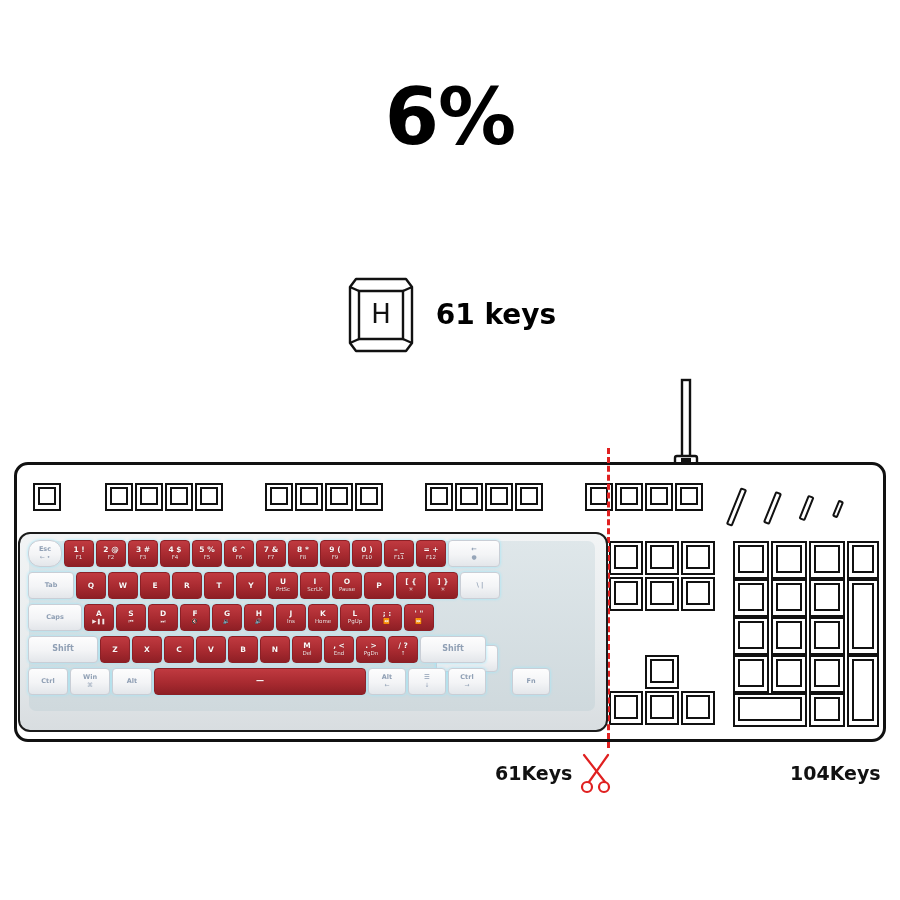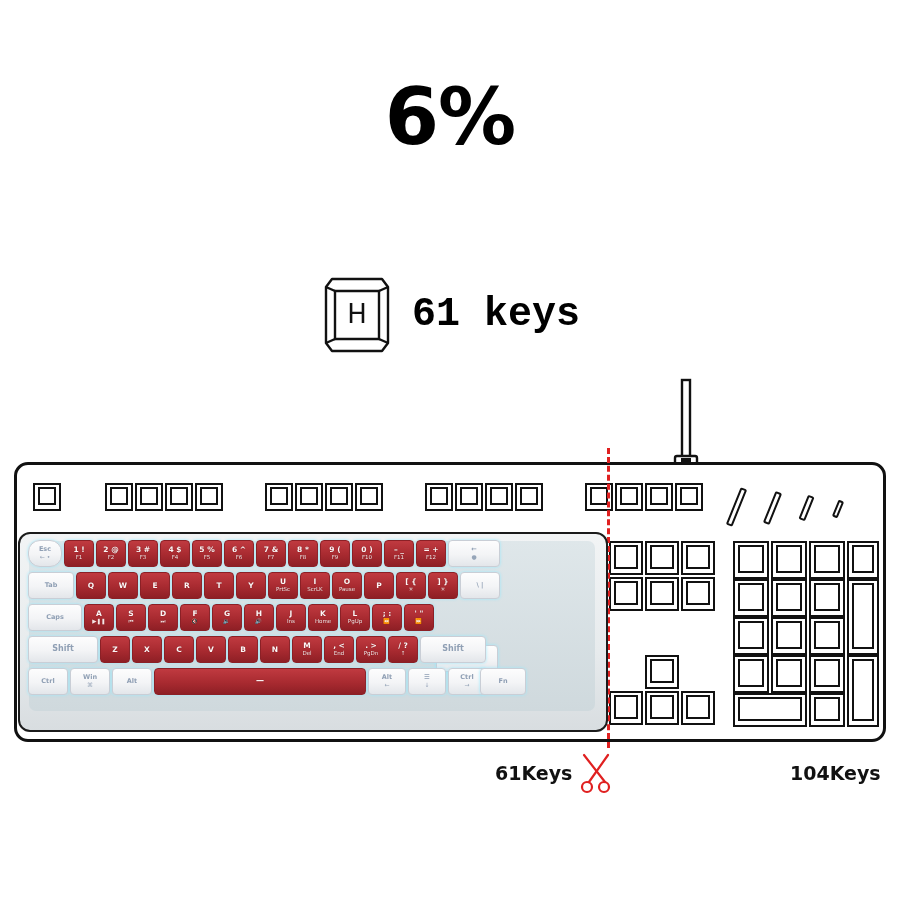--- a/index.html
+++ b/index.html
@@ -23,21 +23,21 @@
     position:absolute;left:0;top:175px;width:900px;text-align:center;
     font-size:42px;font-weight:400;line-height:1.1;color:#1a1a1a;
   }
 
   
   .keycap-row{
     position:absolute;left:0;top:275px;width:900px;
     display:flex;justify-content:center;align-items:center;gap:18px;
   }
   .keycap-ico{width:74px;height:80px;display:block;}
-  .keycap-label{font-size:40px;font-weight:bold;color:#000;line-height:1;font-family:Liberation Mono, monospace;}
+  .keycap-label{font-size:28px;font-weight:bold;color:#000;line-height:1;}
 
   
   #kb{position:absolute;left:0px;top:378px;width:900px;height:330px;}
 
   
   .cable{position:absolute;}
 
   
   .body104{
     position:absolute;left:14px;top:84px;width:872px;height:280px;
@@ -553,21 +553,21 @@
               <span class="k2">←</span>
             </div>
             <div class="key white" style="left: 388px; width: 38px;">
               <span class="k1">☰</span>
               <span class="k2">↓</span>
             </div>
             <div class="key white" style="left: 428px; width: 38px;">
               <span class="k1">Ctrl</span>
               <span class="k2">→</span>
             </div>
-            <div class="key white" style="left: 460px; width: 46px;">
+            <div class="key white" style="left: 492px; width: 38px;">
               <span class="k1">Fn</span>
             </div>
           </div>
         </div>
     </div>
   </div>
 
   <div class="cap legend-61">61Keys</div>
   <div class="cap legend-104">104Keys</div>
 

